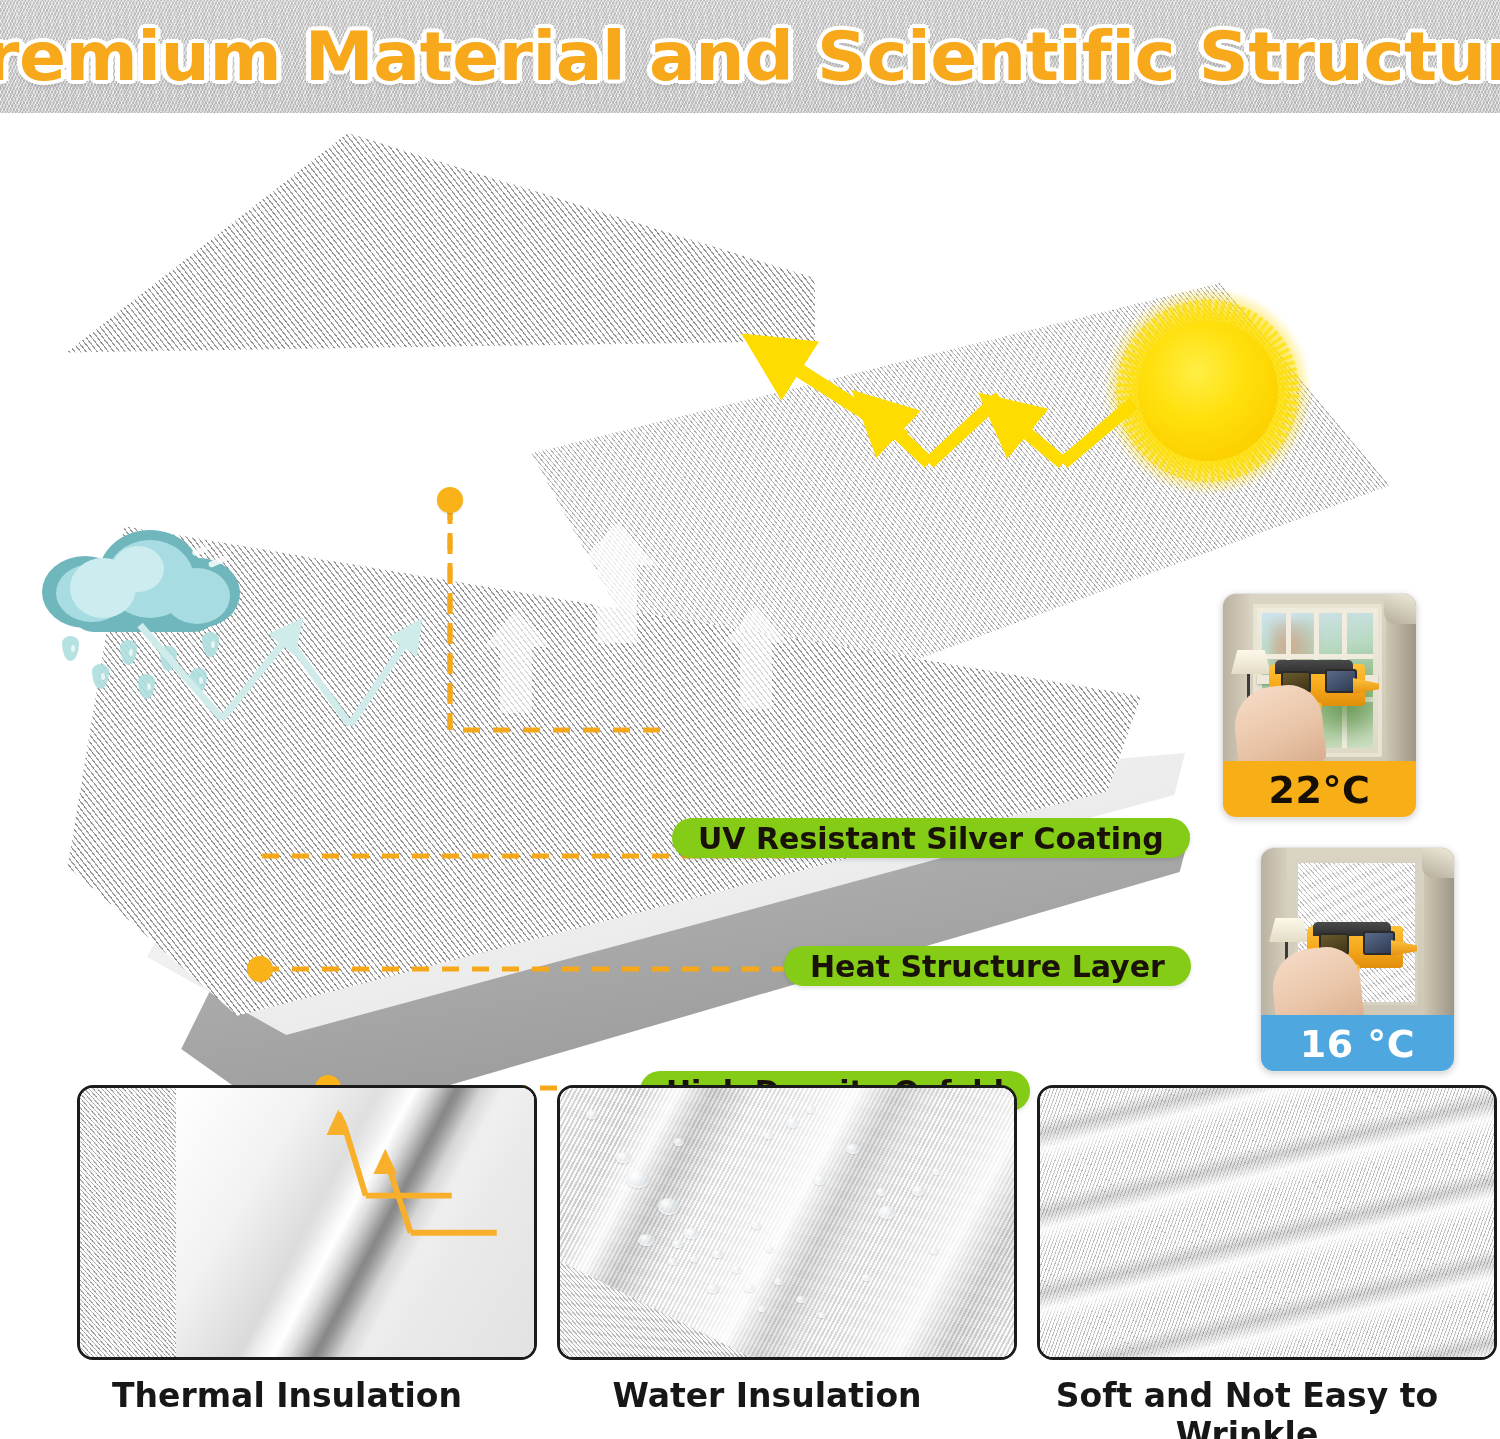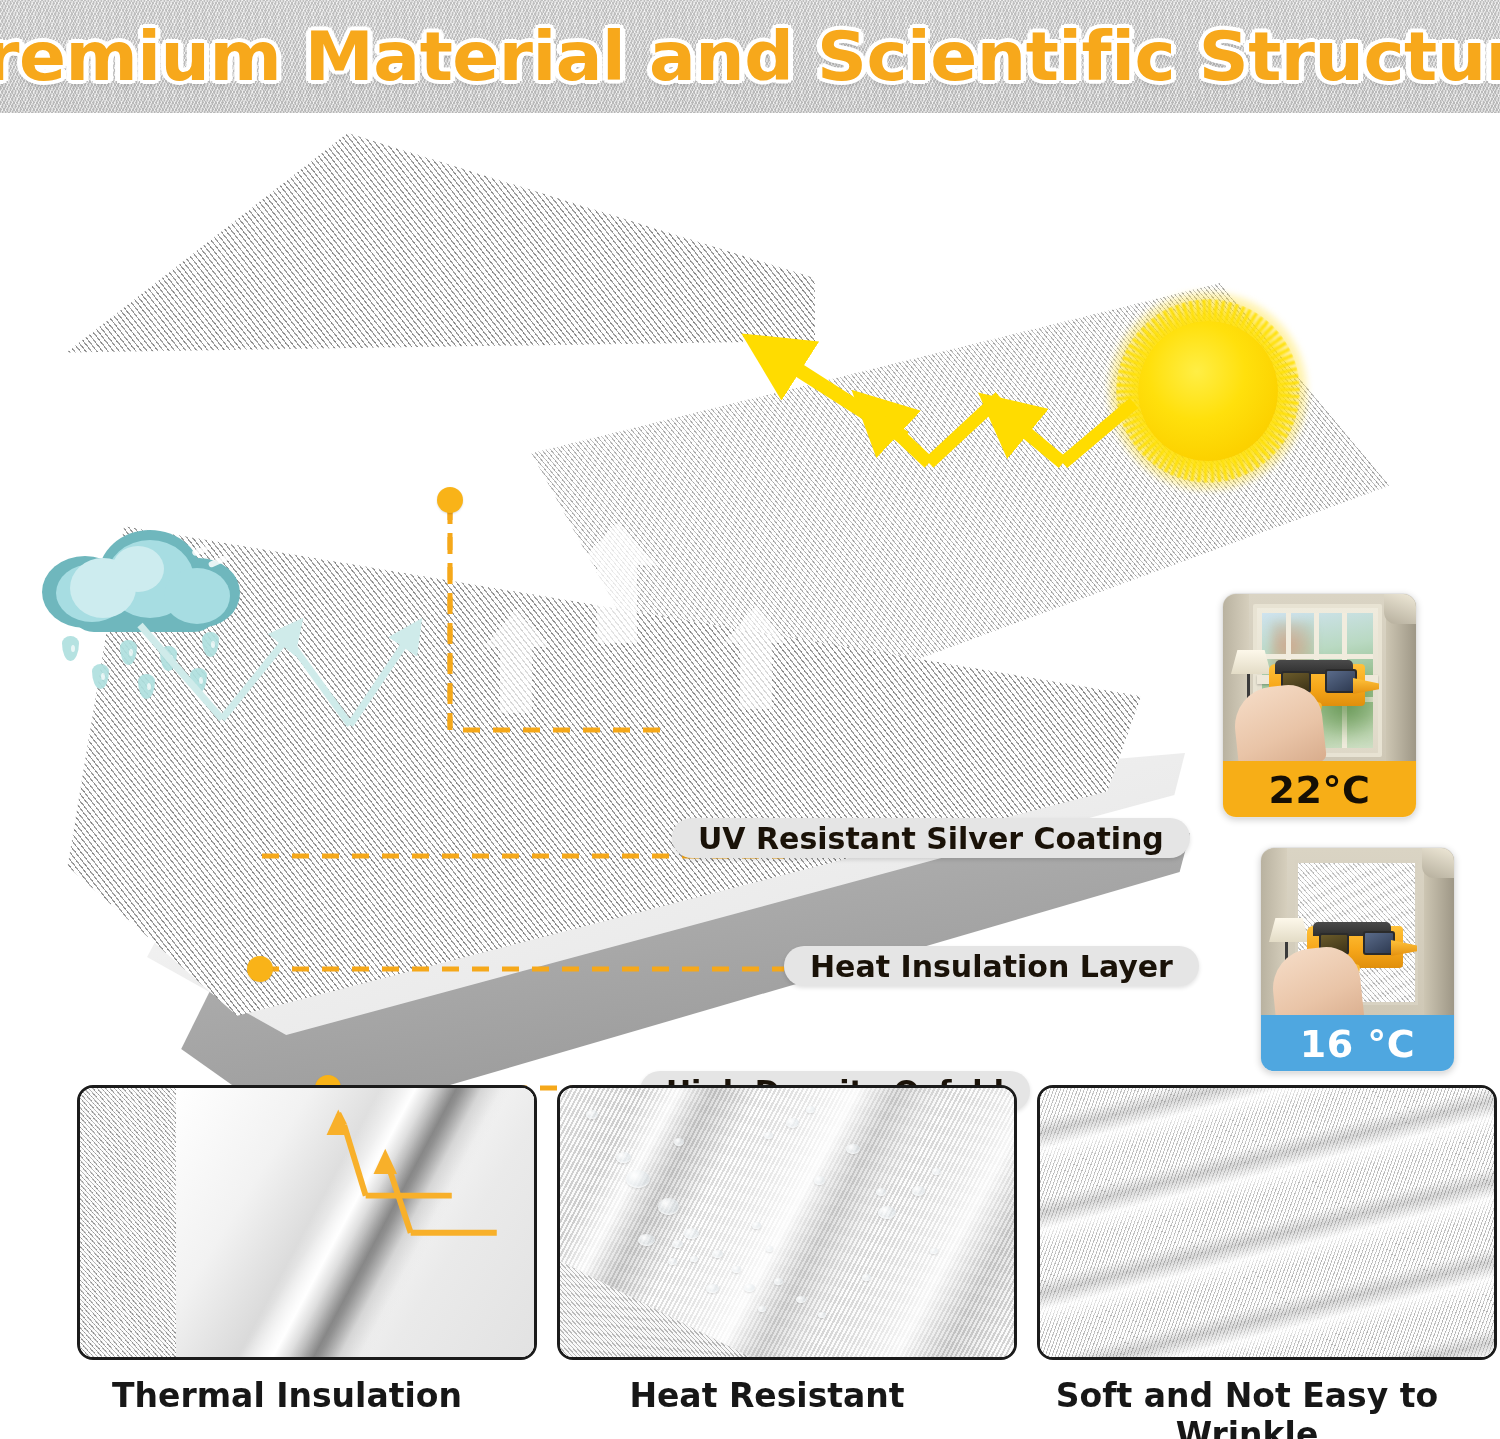--- a/index.html
+++ b/index.html
@@ -124,21 +124,21 @@
   }
   .drop::after{ content:""; position:absolute; left:4px; top:9px; width:4px;height:7px;border-radius:50%;background:rgba(255,255,255,.7);}
 
   
   .svg-layer { position:absolute; left:0; top:0; width:1500px; height:962px; overflow:visible; pointer-events:none; }
 
   
   .pill {
     position:absolute; display:flex; align-items:center;
     height:40px; padding:0 26px; border-radius:26px;
-    background:#e5e5e5; color:#1a1208;
+    background:#84cc16; color:#1a1208;
     font-size:30px; font-weight:600; white-space:nowrap;
     font-family:"DejaVu Sans", sans-serif;
     box-shadow: 0 2px 4px rgba(0,0,0,.12);
   }
   #pill-uv   { left:672px; top:705px; }
   #pill-heat { left:784px; top:833px; }
   #pill-oxf  { left:640px; top:958px; }
 
   .dot {
     position:absolute; width:26px; height:26px; border-radius:50%;
@@ -442,21 +442,21 @@
         <path d="M516,496 L548,534 L532,534 L532,600 L500,600 L500,534 L484,534 Z" fill="rgba(255,255,255,.62)"></path>
         <path d="M756,492 L788,530 L772,530 L772,596 L740,596 L740,530 L724,530 Z" fill="rgba(255,255,255,.62)"></path>
       </g>
     </svg>
 
     <div class="dot" id="dot-uv"></div>
     <div class="dot" id="dot-heat"></div>
     <div class="dot" id="dot-oxf"></div>
 
     <div class="pill" id="pill-uv">UV Resistant Silver Coating</div>
-    <div class="pill" id="pill-heat">Heat Insulation Layer</div>
+    <div class="pill" id="pill-heat">Heat Structure Layer</div>
     <div class="pill" id="pill-oxf">High Density Oxfold</div>
 
     <div class="temp-card" id="card-hot">
       <div class="photo">
         <div class="room"></div>
         <div class="wall-l"></div>
         <div class="wall-r"></div>
         <div class="crown"></div>
         <div class="win-frame">
           <div class="win-glass">
@@ -582,21 +582,21 @@
         <div class="bead" style="left:254px; top:88px;  width:11px; height:9px;"></div>
         <div class="bead" style="left:286px; top:56px;  width:14px; height:10px;"></div>
         <div class="bead" style="left:316px; top:100px; width:10px; height:8px;"></div>
         <div class="bead" style="left:318px; top:118px; width:18px; height:13px;"></div>
         <div class="bead" style="left:352px; top:98px;  width:13px; height:10px;"></div>
         <div class="bead" style="left:372px; top:80px;  width:9px;  height:7px;"></div>
         <div class="bead" style="left:246px; top:18px;  width:9px;  height:7px;"></div>
         <div class="bead" style="left:370px; top:160px; width:8px;  height:6px;"></div>
         <div class="bead" style="left:302px; top:186px; width:9px;  height:7px;"></div>
       </div>
-      <div class="feat-label">Heat Resistant</div>
+      <div class="feat-label">Water Insulation</div>
     </div>
 
     <div class="feature" id="feat-2">
       <div class="feat-img">
         <div class="fold-base"></div>
         <div class="fold-shade"></div>
       </div>
       <div class="feat-label">Soft and Not Easy to Wrinkle</div>
     </div>
 

